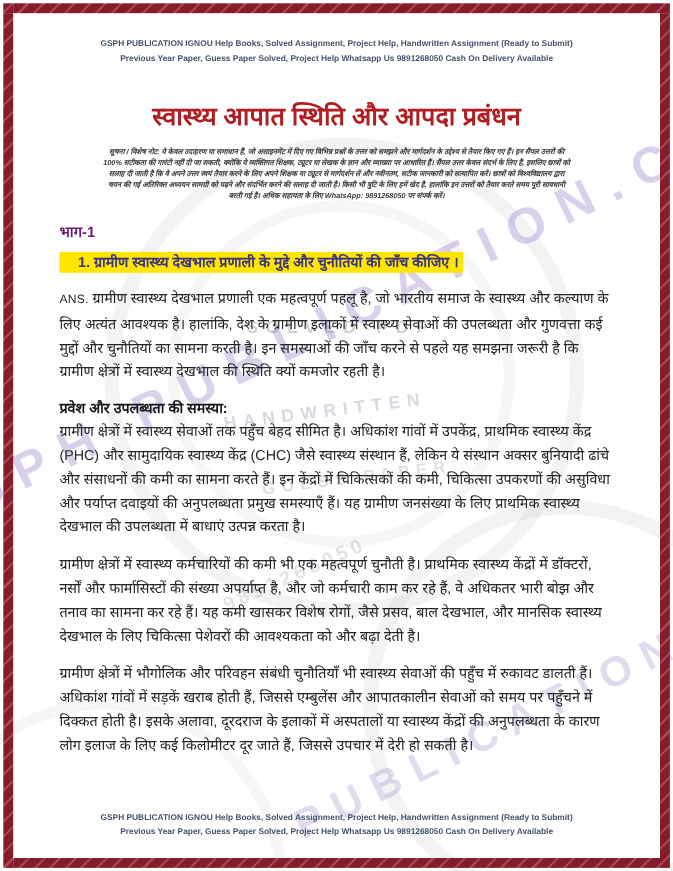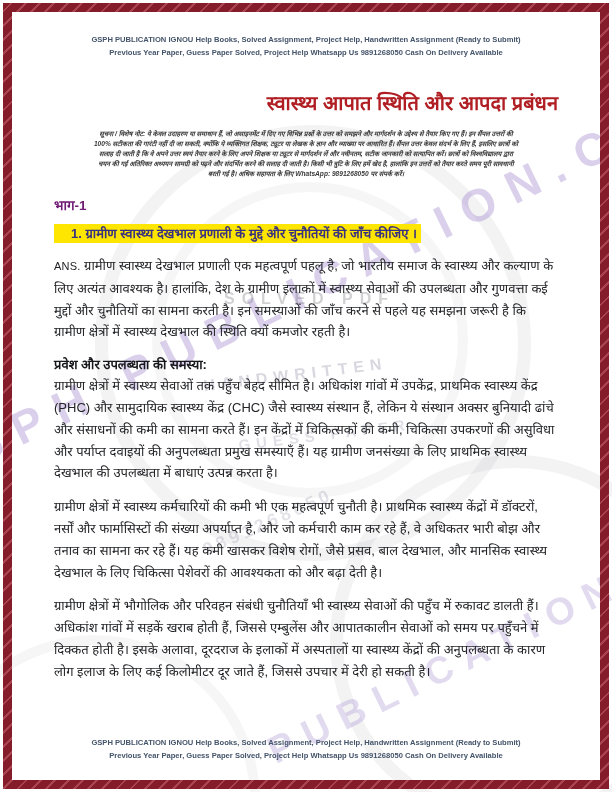--- a/index.html
+++ b/index.html
@@ -32,21 +32,21 @@
   .wm-solved { left:224px; top:290px; font-size:16px; letter-spacing:7px; color:rgba(120,120,125,0.34); }
   .wm-hand   { left:203px; top:366px; font-size:16px; letter-spacing:6px; color:rgba(128,122,150,0.30); transform:rotate(-7deg); }
   .wm-guess  { left:238px; top:426px; font-size:15px; letter-spacing:6px; color:rgba(128,122,150,0.25); transform:rotate(-7deg); }
   .wm-phone  { left:198px; top:512px; font-size:18px; letter-spacing:4px; color:rgba(128,122,150,0.22); transform:rotate(-24deg); }
   
   .content { position:relative; z-index:1; padding:0 54px; }
   .hdr { margin-top:33px; text-align:center; font-size:7.6px; font-weight:bold;
          color:#44546a; line-height:13px; }
   .title-block { margin-top:30px; text-align:center; color:#b01e23; font-weight:bold; }
   .title-code { font-size:17px; }
-  .title-name { font-size:20px; margin-top:7px;text-align:right; }
+  .title-name { font-size:23px; margin-top:7px; }
   .disclaimer { margin-top:13px; text-align:center; font-style:italic;
                 font-size:6.6px; line-height:10px; color:#3a3a3a; font-weight:bold; }
   .part-label { margin-top:17px; font-size:13.5px; font-weight:bold; color:#701a75; }
   .question-line { margin-top:10px; font-size:13px; font-weight:bold; line-height:20px; }
   .q-highlight { background:#ffe600; color:#39327f; padding:2px 4px 2px 17px; }
   .body-text { font-size:13px; line-height:21.8px; color:#232427; }
   .ans { margin:11px 0 0 0; }
   .ans-label { font-size:11px; letter-spacing:0.2px; }
   .section { margin-top:12px; }
   .sec-h { font-size:13px; font-weight:bold; color:#17181c; line-height:19px; margin:0 0 1px 0; }

